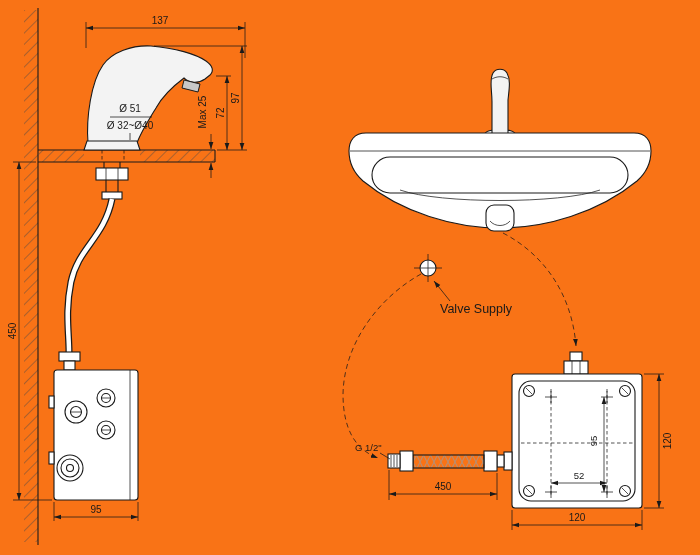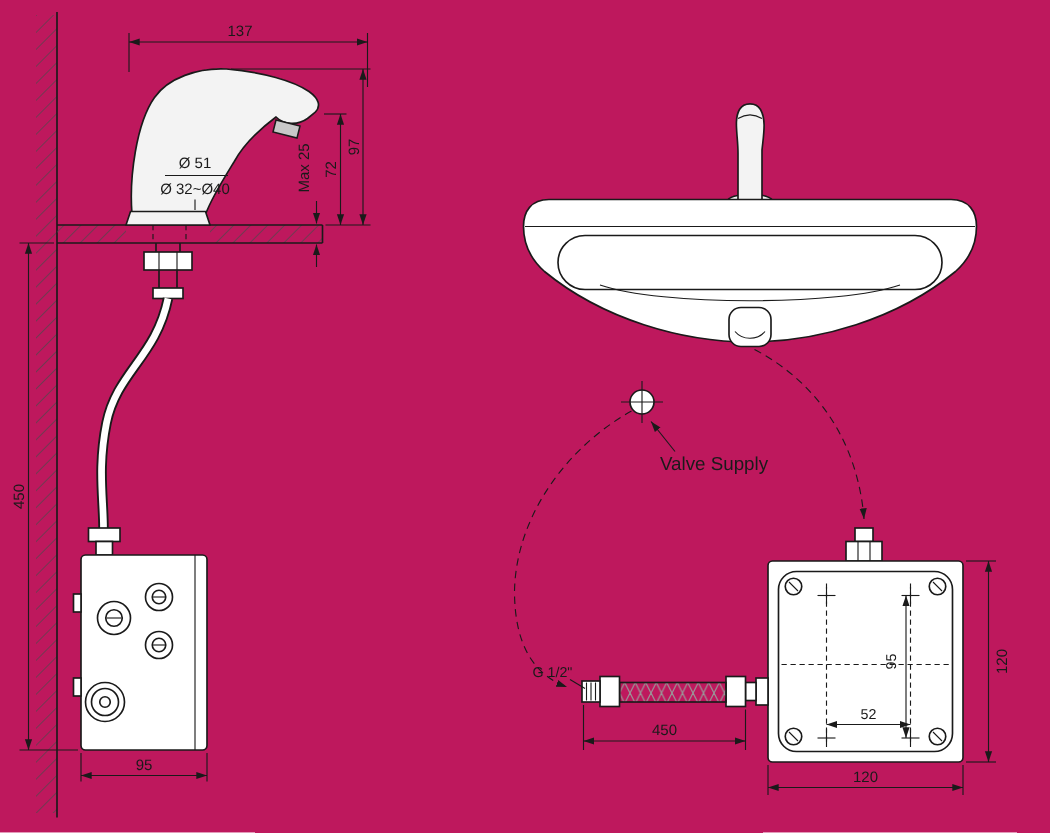--- a/index.html
+++ b/index.html
@@ -1,16 +1,16 @@
 <!DOCTYPE html>
 <html><head>
 <meta charset="utf-8">
 <style>
   html,body{margin:0;padding:0;background:#ffffff}
-  .stage{width:700px;height:555px;position:relative;background:#be185d;overflow:hidden}
+  .stage{width:700px;height:555px;position:relative;background:#f97316;overflow:hidden}
   .dim{font:10px "Liberation Sans",sans-serif;fill:#1a1a1a}
   .dim-sm{font:9.5px "Liberation Sans",sans-serif;fill:#1a1a1a}
   .lbl{font:12.5px "Liberation Sans",sans-serif;fill:#1a1a1a}
   .ln{fill:none;stroke:#1a1a1a;stroke-width:1.1;stroke-linejoin:round}
   .thin{fill:none;stroke:#1a1a1a;stroke-width:0.75}
   .fw{fill:#ffffff;stroke:#1a1a1a;stroke-width:1.1}
   .fl{fill:#f3f3f3;stroke:#1a1a1a;stroke-width:1.1}
   .fd{fill:#c8c8c8;stroke:#1a1a1a;stroke-width:1}
   .dash{stroke-dasharray:5 3.5}
   .dash2{stroke-dasharray:3.5 2.5}

